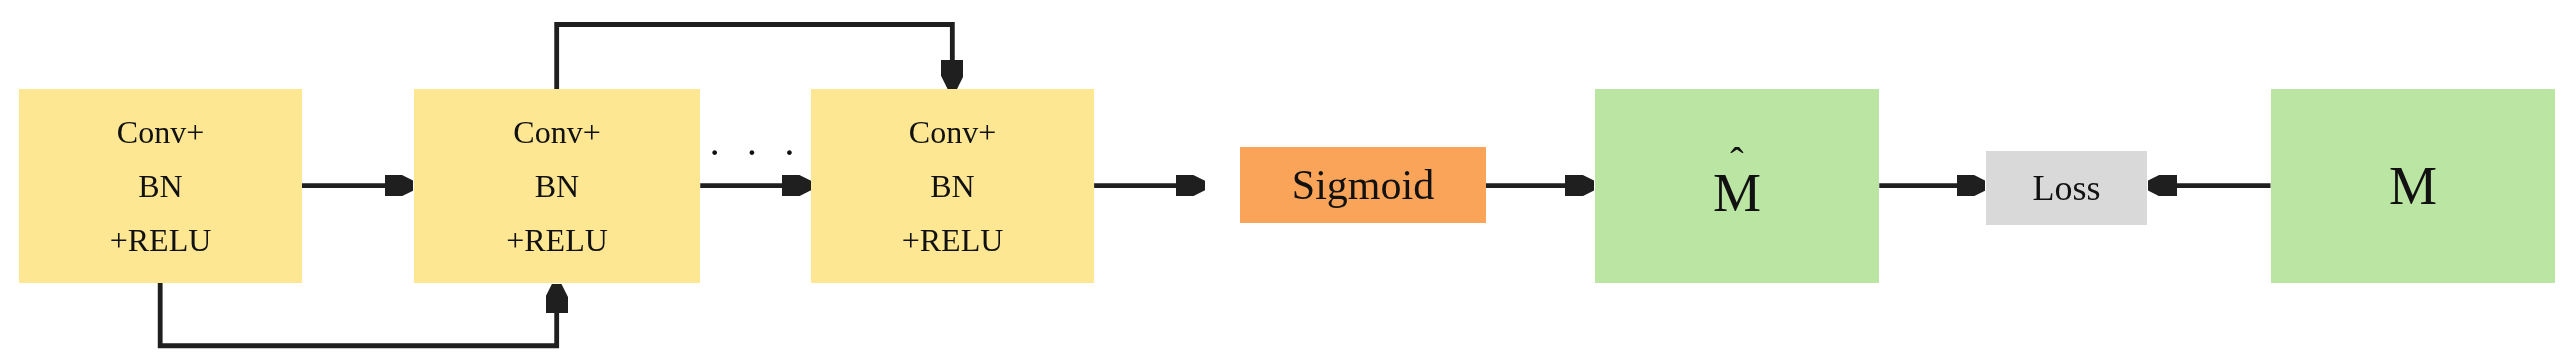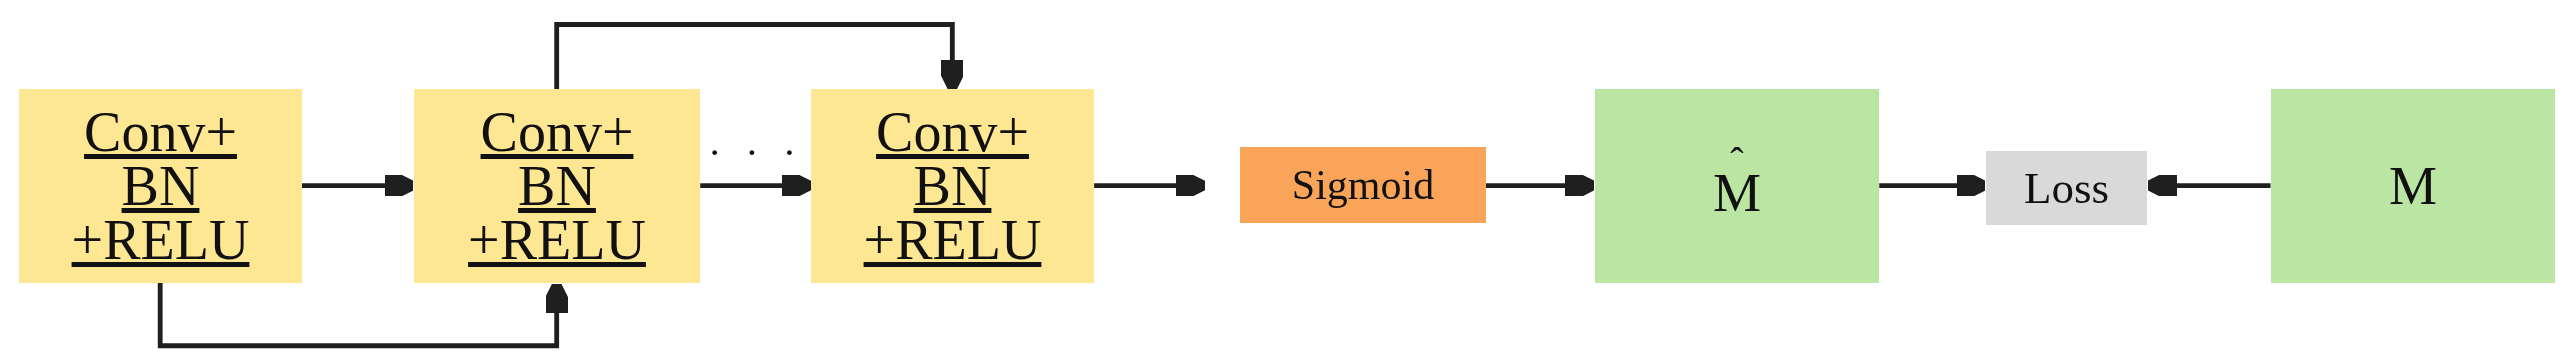--- a/index.html
+++ b/index.html
@@ -32,30 +32,29 @@
   .block {
     position: absolute;
     display: flex;
     flex-direction: column;
     align-items: center;
     justify-content: center;
     text-align: center;
     box-sizing: border-box;
   }
   .conv-block {
-    font-size: 56px;
+    font-size: 32px;
     line-height: 54px;
-    text-decoration: underline;
   }
   .sigmoid-block {
     font-size: 42px;
     line-height: 46px;
   }
   .loss-block {
-    font-size: 45px;
+    font-size: 36px;
     line-height: 49px;
   }
   .m-block {
     font-size: 54px;
     line-height: 56px;
   }
   .hat {
     display: block;
     font-size: 40px;
     line-height: 14px;

